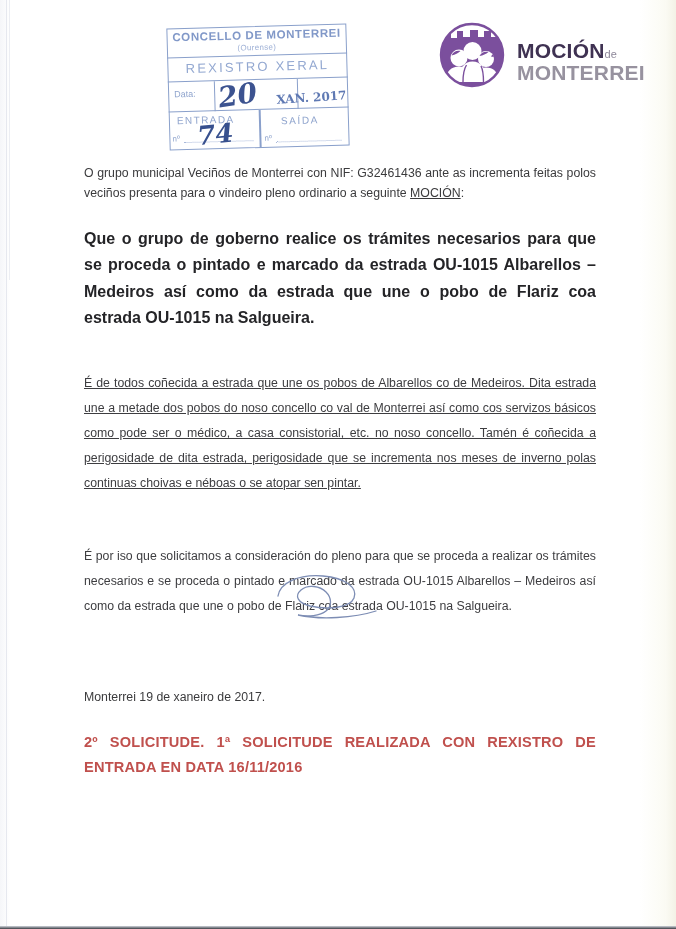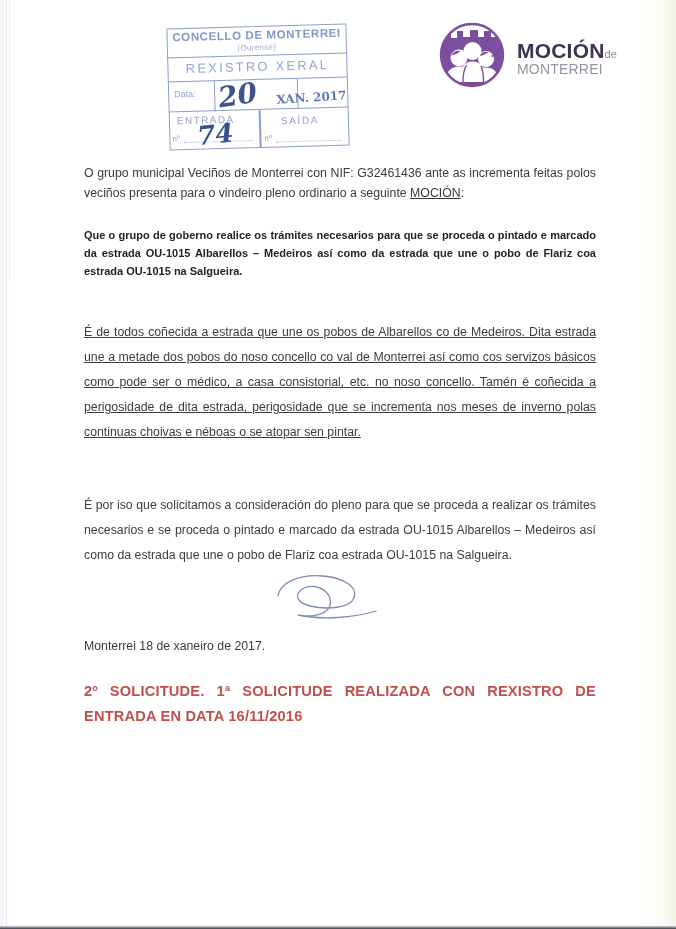--- a/index.html
+++ b/index.html
@@ -218,22 +218,22 @@
     color: #3f3252;
   }
   .logo-de {
     font-size: 11px;
     font-weight: normal;
     color: #8d8799;
     letter-spacing: 0;
     text-align: right;
   }
   .logo-line2 {
-    font-size: 14px;
-    font-weight: normal;
+    font-size: 21px;
+    font-weight: bold;
     letter-spacing: .2px;
     color: #97929f;
     margin-top: 1px;
   }
 
   
   .content {
     position: absolute;
     left: 84px;
     top: 164px;
@@ -247,21 +247,21 @@
   }
   .p-intro {
     line-height: 1.62;
   }
   .p-intro u { text-decoration: underline; }
   .p-bold {
     margin-top: 22px;
     font-weight: bold;
     line-height: 1.65;
     color: #242427;
-    font-size: 11px;
+    font-size: 16px;
   }
   .p-body {
     margin-top: 40px;
     line-height: 2.03;
     color: #3d3d40;
     text-decoration: underline;
   }
   .p-body2 {
     margin-top: 48px;
     line-height: 2.03;
@@ -373,21 +373,21 @@
   <div class="content">
 
     <p class="p-intro"><span>O grupo municipal Veciños de Monterrei con NIF: G32461436 ante as incrementa feitas polos veciños presenta para o vindeiro pleno ordinario a seguinte </span><u>MOCIÓN</u><span>:</span></p>
 
     <p class="p-bold">Que o grupo de goberno realice os trámites necesarios para que se proceda o pintado e marcado da estrada OU-1015 Albarellos – Medeiros así como da estrada que une o pobo de Flariz coa estrada OU-1015 na Salgueira.</p>
 
     <p class="p-body">É de todos coñecida a estrada que une os pobos de Albarellos co de Medeiros. Dita estrada une a metade dos pobos do noso concello co val de Monterrei así como cos servizos básicos como pode ser o médico, a casa consistorial, etc. no noso concello. Tamén é coñecida a perigosidade de dita estrada, perigosidade que se incrementa nos meses de inverno polas continuas choivas e néboas o se atopar sen pintar.</p>
 
     <p class="p-body2">É por iso que solicitamos a consideración do pleno para que se proceda a realizar os trámites necesarios e se proceda o pintado e marcado da estrada OU-1015 Albarellos – Medeiros así como da estrada que une o pobo de Flariz coa estrada OU-1015 na Salgueira.</p>
 
-    <p class="p-date">Monterrei 18 de xaneiro de 2017.</p>
+    <p class="p-date">Monterrei 19 de xaneiro de 2017.</p>
 
     <p class="p-red" style="color: rgb(192, 80, 77);">2º SOLICITUDE. 1ª SOLICITUDE REALIZADA CON REXISTRO DE ENTRADA EN DATA 16/11/2016</p>
   </div>
 
   <div class="signature">
     <svg viewBox="0 0 120 60" width="120" height="60" aria-hidden="true">
       <path d="M10,30 C12,17 30,8 55,10 C78,12 90,22 86,32 C82,42 60,44 42,40 C30,37 26,30 33,24 C40,18 52,20 58,26 C64,32 64,40 58,45 C52,50 40,51 30,49 C52,54 86,52 108,45" fill="none" stroke="#7d8db4" stroke-width="1.3" stroke-linecap="round"></path>
     </svg>
   </div>
 

